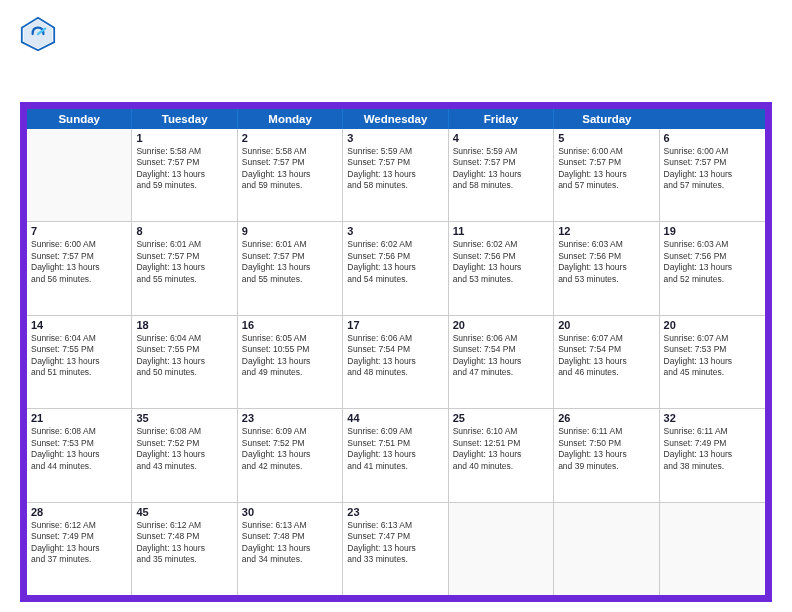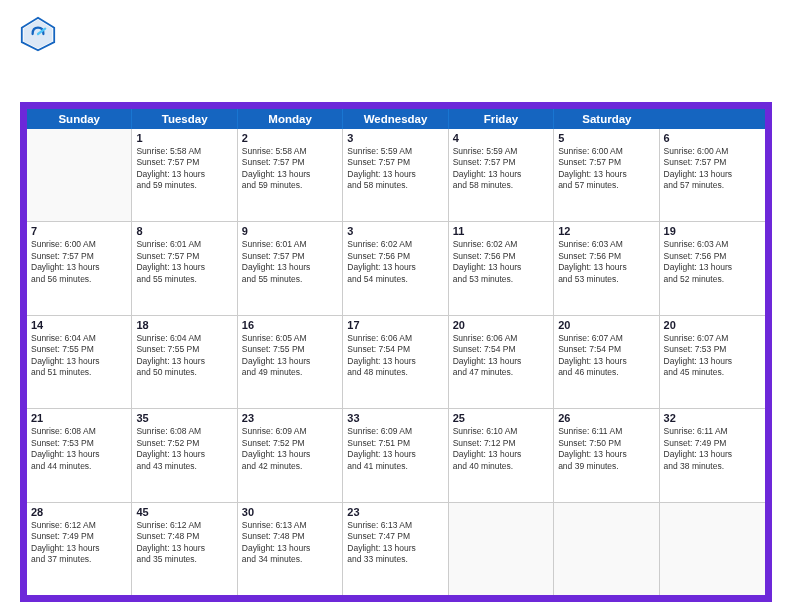--- a/index.html
+++ b/index.html
@@ -258,21 +258,21 @@
           <div class="cal-cell">
             <span class="day-num">18</span>
             <div class="day-info" style="white-space: pre-line;">Sunrise: 6:04 AM
 Sunset: 7:55 PM
 Daylight: 13 hours
 and 50 minutes.</div>
           </div>
           <div class="cal-cell">
             <span class="day-num">16</span>
             <div class="day-info" style="white-space: pre-line;">Sunrise: 6:05 AM
-Sunset: 7:55 PM
+Sunset: 10:55 PM
 Daylight: 13 hours
 and 49 minutes.</div>
           </div>
           <div class="cal-cell">
             <span class="day-num">17</span>
             <div class="day-info" style="white-space: pre-line;">Sunrise: 6:06 AM
 Sunset: 7:54 PM
 Daylight: 13 hours
 and 48 minutes.</div>
           </div>
@@ -314,30 +314,30 @@
 and 43 minutes.</div>
           </div>
           <div class="cal-cell">
             <span class="day-num">23</span>
             <div class="day-info" style="white-space: pre-line;">Sunrise: 6:09 AM
 Sunset: 7:52 PM
 Daylight: 13 hours
 and 42 minutes.</div>
           </div>
           <div class="cal-cell">
-            <span class="day-num">33</span>
+            <span class="day-num">44</span>
             <div class="day-info" style="white-space: pre-line;">Sunrise: 6:09 AM
 Sunset: 7:51 PM
 Daylight: 13 hours
 and 41 minutes.</div>
           </div>
           <div class="cal-cell">
             <span class="day-num">25</span>
             <div class="day-info" style="white-space: pre-line;">Sunrise: 6:10 AM
-Sunset: 7:12 PM
+Sunset: 12:51 PM
 Daylight: 13 hours
 and 40 minutes.</div>
           </div>
           <div class="cal-cell">
             <span class="day-num">26</span>
             <div class="day-info" style="white-space: pre-line;">Sunrise: 6:11 AM
 Sunset: 7:50 PM
 Daylight: 13 hours
 and 39 minutes.</div>
           </div>

